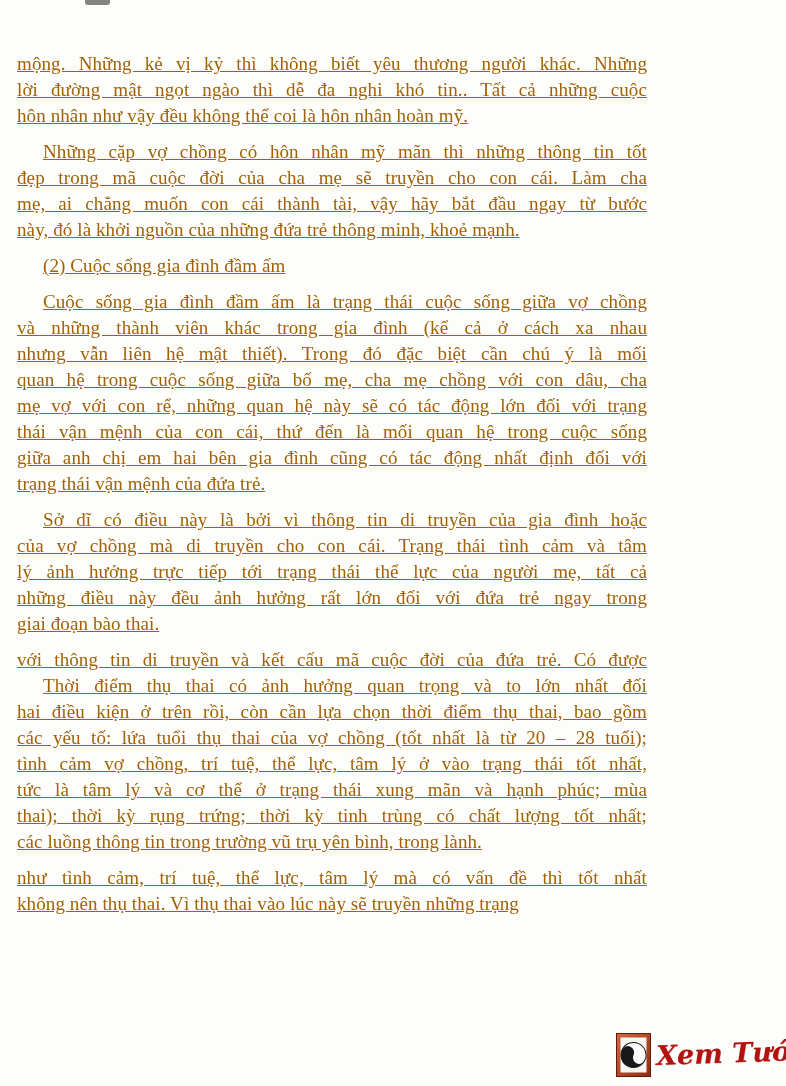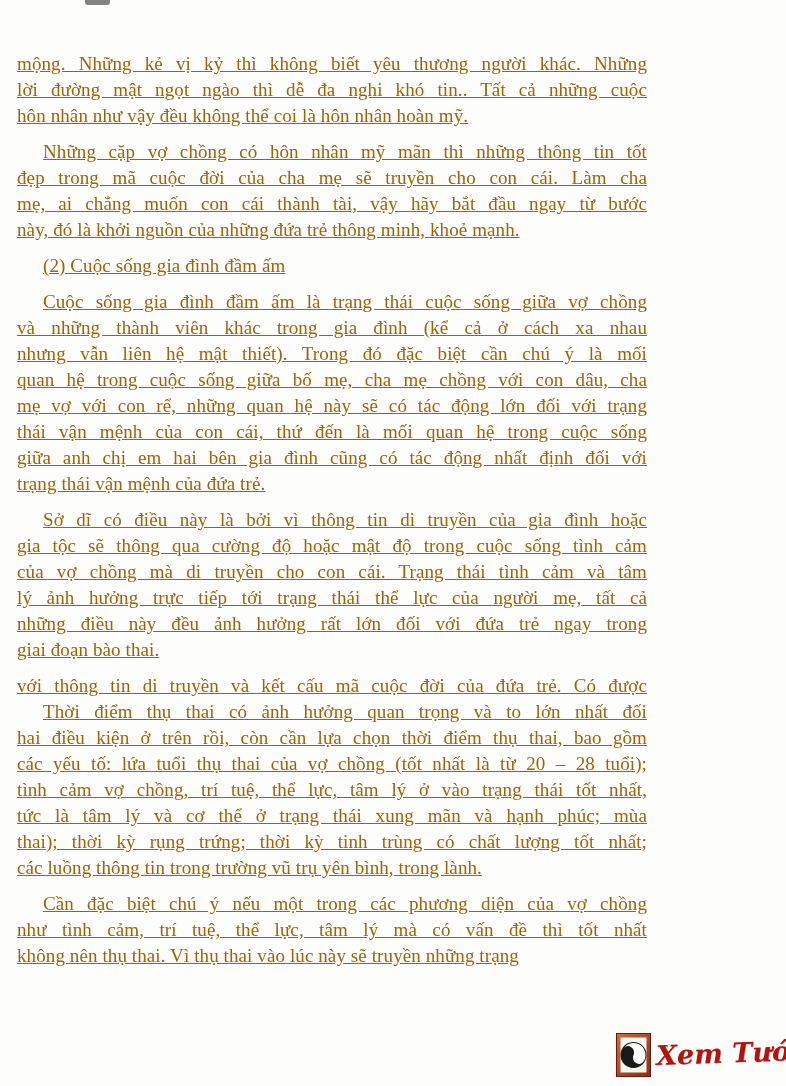--- a/index.html
+++ b/index.html
@@ -107,41 +107,39 @@
       <div class="line">nhưng vẫn liên hệ mật thiết). Trong đó đặc biệt cần chú ý là mối</div>
       <div class="line">quan hệ trong cuộc sống giữa bố mẹ, cha mẹ chồng với con dâu, cha</div>
       <div class="line">mẹ vợ với con rể, những quan hệ này sẽ có tác động lớn đối với trạng</div>
       <div class="line">thái vận mệnh của con cái, thứ đến là mối quan hệ trong cuộc sống</div>
       <div class="line">giữa anh chị em hai bên gia đình cũng có tác động nhất định đối với</div>
       <div class="line last">trạng thái vận mệnh của đứa trẻ.</div>
     </div>
 
     <div class="block">
       <div class="line indent">Sở dĩ có điều này là bởi vì thông tin di truyền của gia đình hoặc</div>
-      <div class="line">gia tộc sẽ thông qua cường độ hoặc mật độ trong cuộc sống tình cảm</div>
       <div class="line">của vợ chồng mà di truyền cho con cái. Trạng thái tình cảm và tâm</div>
       <div class="line">lý ảnh hưởng trực tiếp tới trạng thái thể lực của người mẹ, tất cả</div>
       <div class="line">những điều này đều ảnh hưởng rất lớn đối với đứa trẻ ngay trong</div>
       <div class="line last">giai đoạn bào thai.</div>
     </div>
 
 
     <div class="block">
       <div class="line">với thông tin di truyền và kết cấu mã cuộc đời của đứa trẻ. Có được</div>
       <div class="line indent">Thời điểm thụ thai có ảnh hưởng quan trọng và to lớn nhất đối</div>
       <div class="line">hai điều kiện ở trên rồi, còn cần lựa chọn thời điểm thụ thai, bao gồm</div>
       <div class="line">các yếu tố: lứa tuổi thụ thai của vợ chồng (tốt nhất là từ 20 – 28 tuổi);</div>
       <div class="line">tình cảm vợ chồng, trí tuệ, thể lực, tâm lý ở vào trạng thái tốt nhất,</div>
       <div class="line">tức là tâm lý và cơ thể ở trạng thái xung mãn và hạnh phúc; mùa</div>
       <div class="line">thai); thời kỳ rụng trứng; thời kỳ tinh trùng có chất lượng tốt nhất;</div>
       <div class="line last">các luồng thông tin trong trường vũ trụ yên bình, trong lành.</div>
     </div>
 
     <div class="block">
-      <div class="line indent">Cần đặc biệt chú ý nếu một trong các phương diện của vợ chồng</div>
       <div class="line">như tình cảm, trí tuệ, thể lực, tâm lý mà có vấn đề thì tốt nhất</div>
       <div class="line last">không nên thụ thai. Vì thụ thai vào lúc này sẽ truyền những trạng</div>
     </div>
 
   </div>
 
   <div class="watermark">
     <span class="wm-icon">
       <svg width="35" height="44" viewBox="0 0 35 44" xmlns="http://www.w3.org/2000/svg">
         <defs>

